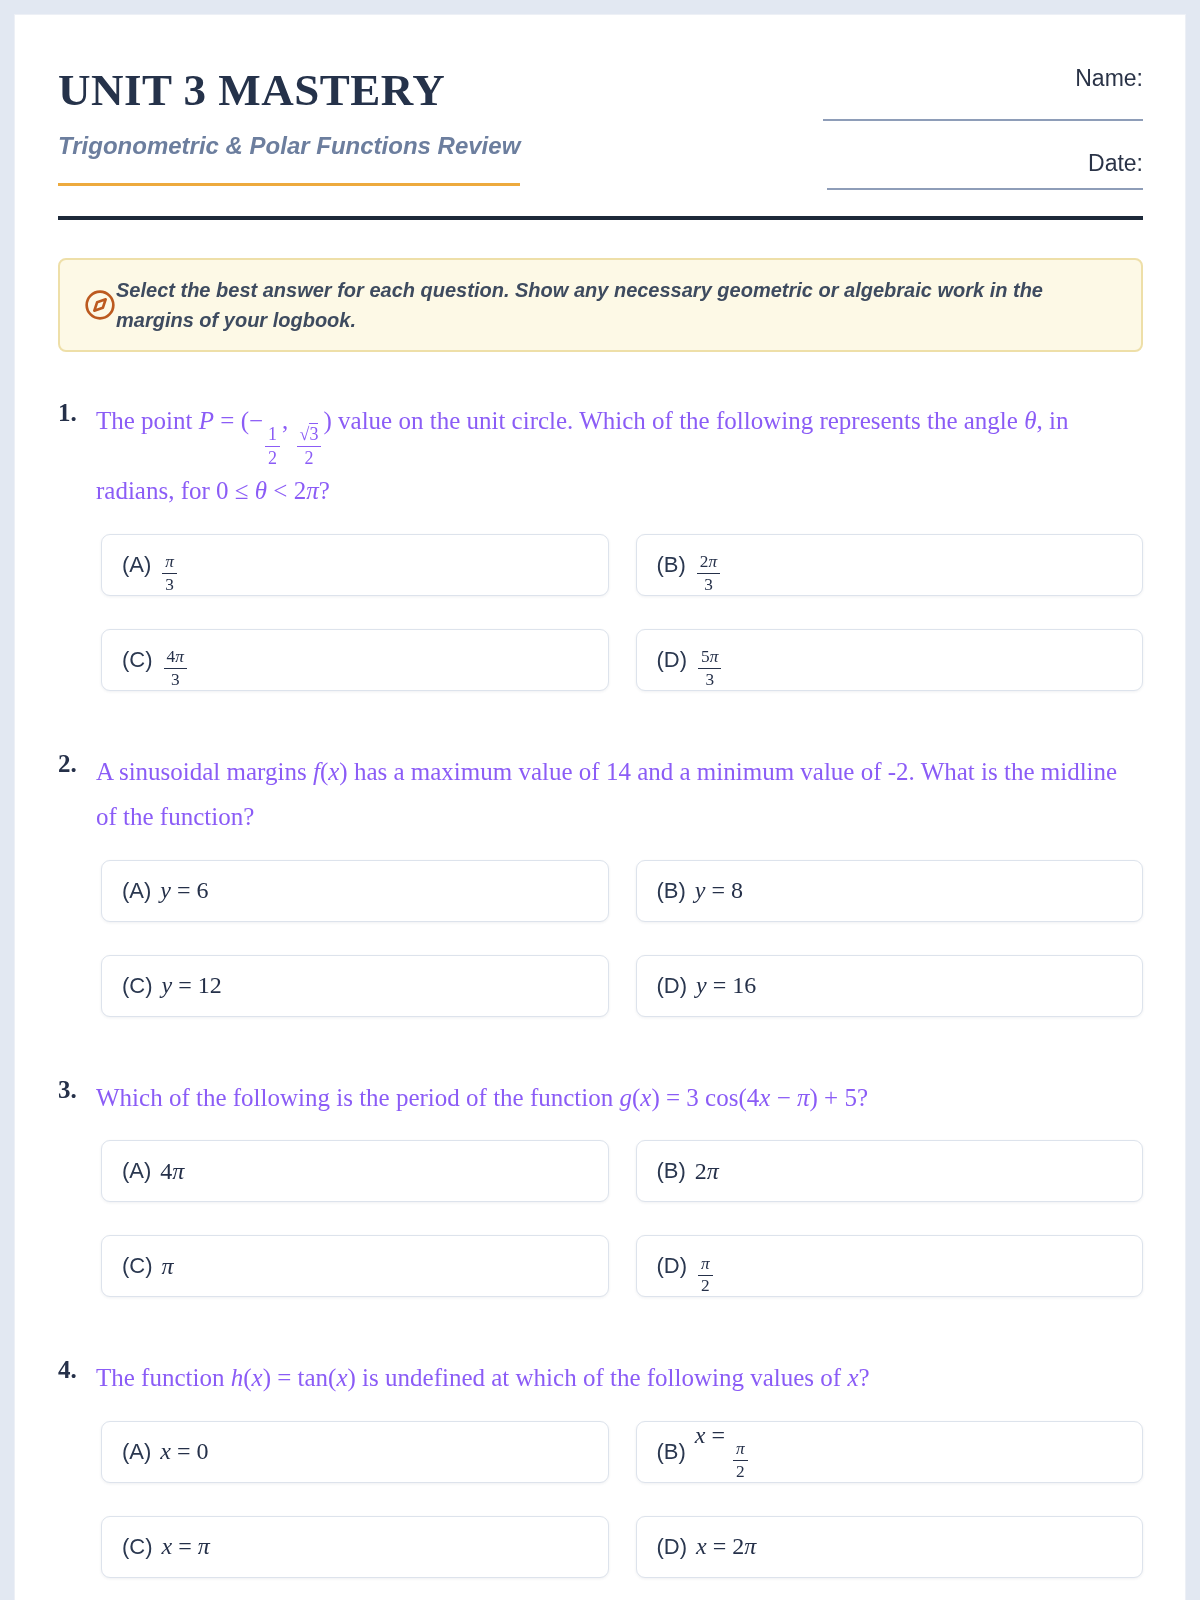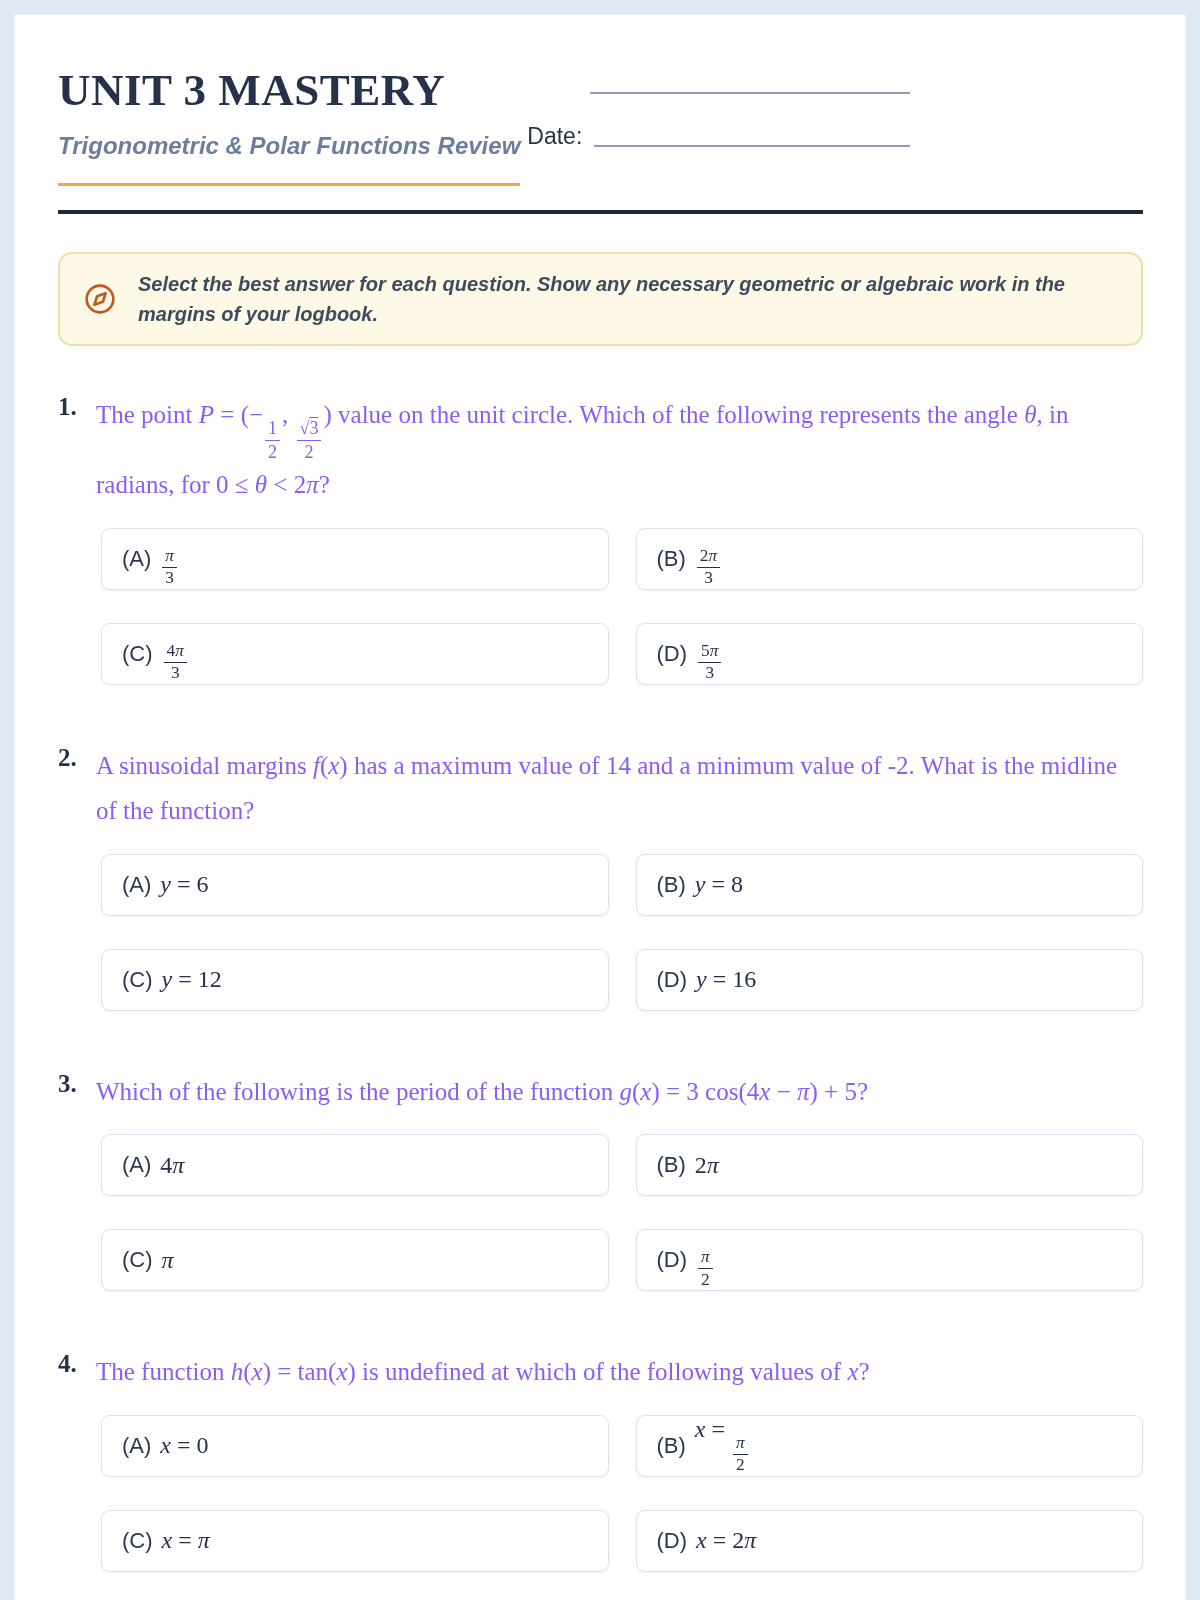--- a/index.html
+++ b/index.html
@@ -9,45 +9,45 @@
     background:#e2e8f2;
     font-family:"Liberation Sans", sans-serif;
   }
   .page {
     position:absolute; left:14px; top:14px; width:1172px; height:1620px;
     background:#ffffff; border:1px solid #edf0f6;
   }
   .content { padding:46px 42px 0 43px; }
 
   
-  .header { display:flex; }
+  .header { display:flex; justify-content:space-between; }
   .title-block { max-width:640px; }
   .page-title {
     font-family:"Liberation Serif", serif; font-weight:700;
     font-size:45px; line-height:1.29; color:#25324a; letter-spacing:.5px;
     margin:0;
   }
   .subtitle {
     display:inline-block; margin-top:13px; padding-bottom:23px;
     font-style:italic; font-weight:600; font-size:24px; color:#6c7e9e;
     border-bottom:3.5px solid #edaa3d;
   }
   .fields { width:390px; padding-top:4px; flex-shrink:0; }
   .name-label { display:block; text-align:right; font-size:23px; color:#2a3347; }
   .name-line { margin-top:27px; margin-left:auto; width:320px; height:0; border-bottom:2px solid #8e9db8; }
-  .date-row { margin-top:30px; display:flex; align-items:flex-end; justify-content:flex-end; gap:12px; }
+  .date-row { margin-top:30px; display:flex; align-items:flex-end; justify-content:flex-end; gap:12px;flex-direction:column; }
   .date-label { font-size:23px; color:#2a3347; line-height:1.1; }
   .date-line { width:316px; height:0; border-bottom:2px solid #8e9db8; margin-bottom:2px; }
 
   .divider { margin-top:24px; height:4px; background:#1d2939; }
 
   
   .callout {
-    margin-top:38px; display:flex; align-items:center; gap:22px;
-    background:#fdf9e6; border:2px solid #eedfa8; border-radius:14px;
+    margin-top:38px; display:flex; align-items:center; 
+    background:#fdf9e6; border:2px solid #eedfa8; border-radius:8px;
     padding:15px 24px; min-height:88px;
   }
   .callout svg { width:32px; height:32px; flex-shrink:0; }
   .callout-text {
     font-style:italic; font-weight:600; font-size:20px; line-height:1.5;
     color:#3e4b5f; max-width:965px;
   }
 
   
   .questions { margin-top:46px; }
@@ -89,20 +89,21 @@
 
 <div class="page">
   <div class="content">
 
     <div class="header">
       <div class="title-block">
         <h1 class="page-title"><span>UNIT 3 MASTERY</span><br></h1>
         <div class="subtitle">Trigonometric &amp; Polar Functions Review</div>
       </div>
       <div class="fields">
+        <span class="name-label">Name:</span>
         <div class="name-line"></div>
         <div class="date-row">
           <span class="date-label">Date:</span>
           <div class="date-line"></div>
         </div>
       </div>
     </div>
 
     <div class="divider"></div>
 

